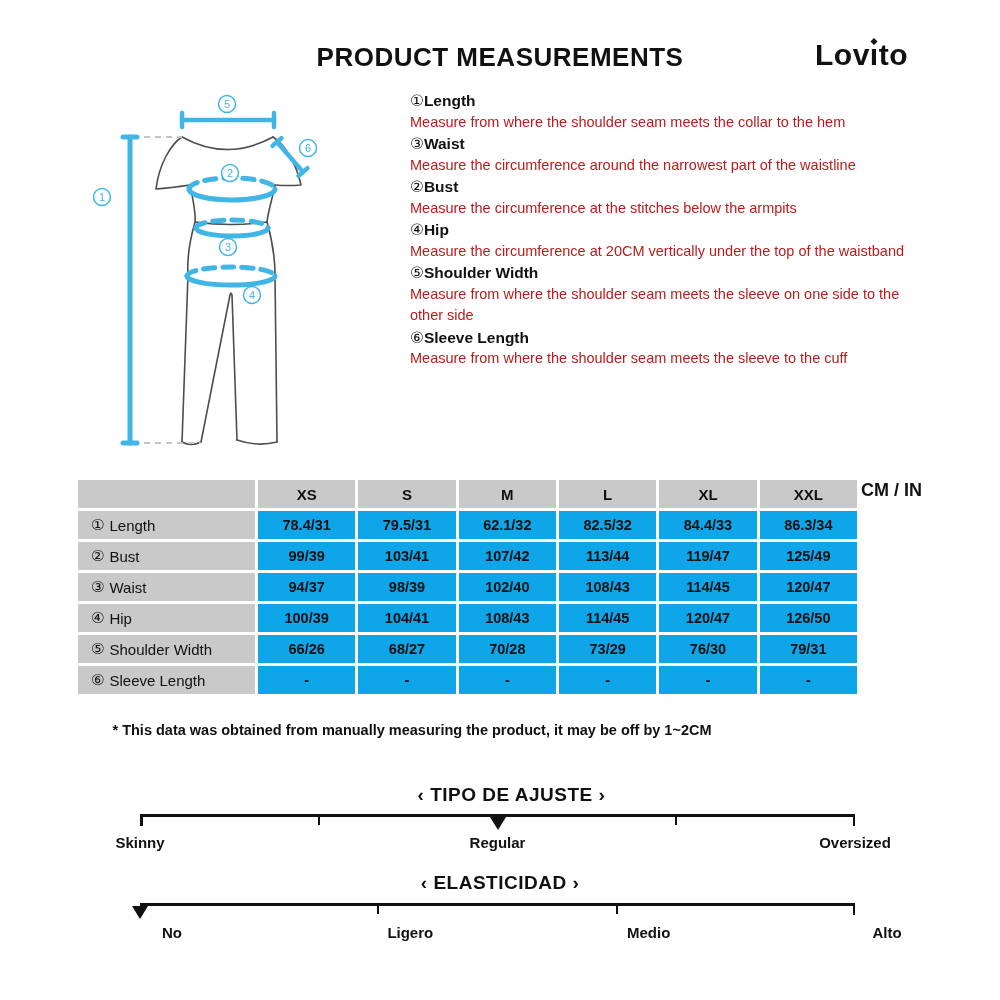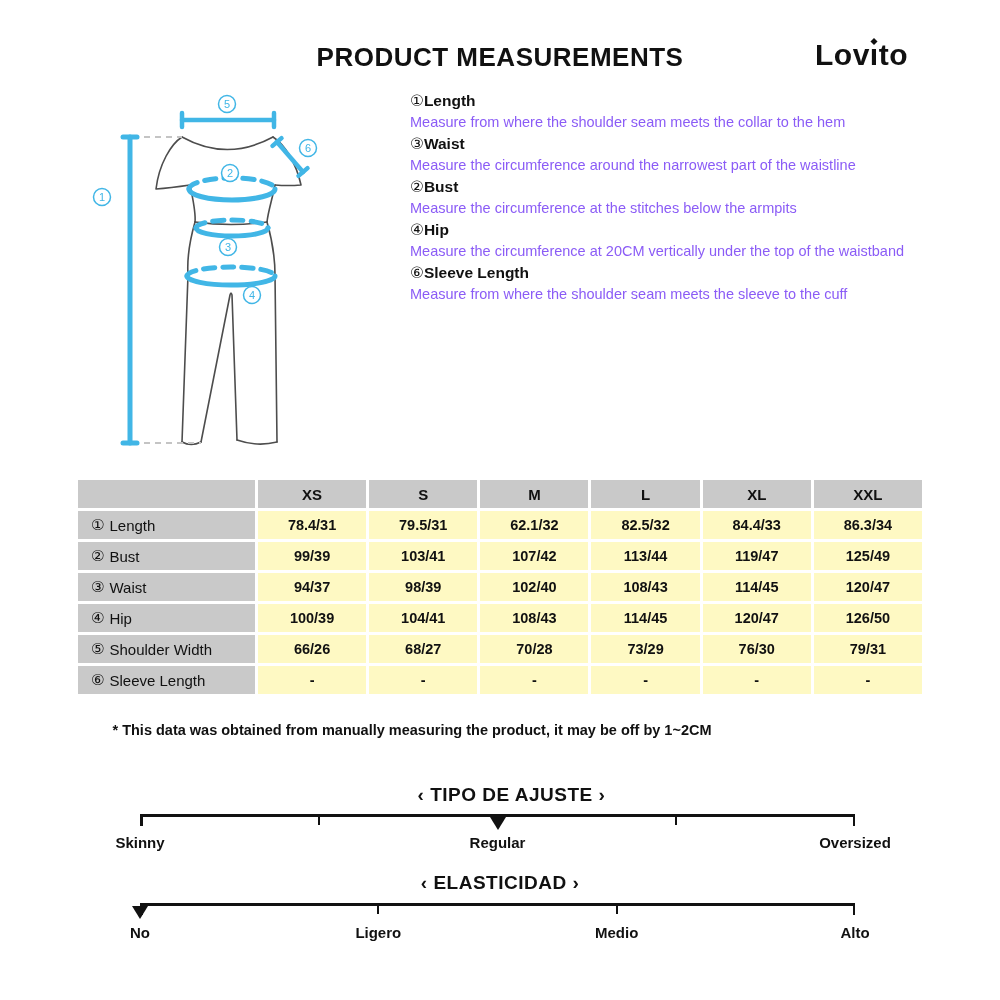--- a/index.html
+++ b/index.html
@@ -15,37 +15,37 @@
   .logo .diamond { position:absolute; top:1px; left:50%; width:5px; height:5px;
                    background:#111; transform:translateX(-50%) rotate(45deg); }
 
   
   .diagram { position:absolute; left:70px; top:88px; width:330px; height:380px; }
 
   
   .howto { position:absolute; left:410px; top:90px; width:518px; }
   .howto h2 { font-size:18px; font-weight:bold; margin-bottom:10px; }
   .howto .item-label { font-size:15.5px; font-weight:bold; line-height:21.5px; }
-  .howto .item-desc { font-size:14.5px; color:#8b5cf6; line-height:21.5px; }
+  .howto .item-desc { font-size:14.5px; color:#b91c1c; line-height:21.5px; }
   .howto .num { font-weight:normal; }
 
   
   .unit { position:absolute; top:446px; right:78px; font-size:18px; font-weight:bold;margin-top:34px; }
 
   
-  .size-table { position:absolute; left:78px; top:480px; width:844px;
+  .size-table { position:absolute; left:78px; top:480px; width:779px;
                 display:grid; grid-template-columns:177px repeat(6,1fr);
                 grid-auto-rows:28px; gap:3px;border-radius:21px; }
   .size-table .cell { display:flex; align-items:center; justify-content:center;
                       font-size:14.5px; }
   .size-table .head { background:#c9c9c9; font-weight:bold; font-size:15px; }
   .size-table .rowlabel { background:#c9c9c9; justify-content:flex-start;
                           padding-left:13px; font-size:15px; }
   .size-table .rowlabel .num { margin-right:5px; }
-  .size-table .val { background:#fef9c3; font-weight:bold; }
+  .size-table .val { background:#0ea5e9; font-weight:bold; }
 
   
   .footnote { position:absolute; top:722px; left:0; width:824px; text-align:center;
               font-size:14.5px; font-weight:bold; }
 
   
   .slider-title { position:absolute; left:0; width:1000px; text-align:center;
                   font-size:19px; font-weight:bold; letter-spacing:.5px; }
   .track { position:absolute; left:140px; width:715px; height:11px;
            border-top:3px solid #111; }
@@ -173,20 +173,24 @@
     </div>
     <div>
       <div class="item-label"><span class="num">②</span><span>Bust</span></div>
       <div class="item-desc">Measure the circumference at the stitches below the armpits</div>
     </div>
     <div>
       <div class="item-label"><span class="num">④</span><span>Hip</span></div>
       <div class="item-desc">Measure the circumference at 20CM vertically under the top of the waistband</div>
     </div>
     <div>
+      <div class="item-label"><span class="num">⑤</span><span>Shoulder Width</span></div>
+      <div class="item-desc">Measure from where the shoulder seam meets the sleeve on one side to the other side</div>
+    </div>
+    <div>
       <div class="item-label"><span class="num">⑥</span><span>Sleeve Length</span></div>
       <div class="item-desc">Measure from where the shoulder seam meets the sleeve to the cuff</div>
     </div>
   </div>
 
   <div class="unit">CM / IN</div>
 
   <div class="size-table">
     <div class="cell head"></div>
     <div class="cell head">XS</div>
@@ -281,20 +285,20 @@
   </div>
 
   <div class="slider-title" style="top:872px;">‹ ELASTICIDAD ›</div>
   <div class="track" style="top:903px;">
     <span class="endcap left"></span>
     <span class="endcap right"></span>
     <span class="tick" style="left:33.33%;"></span>
     <span class="tick" style="left:66.67%;"></span>
     <span class="marker" style="left:0%;"></span>
   </div>
-  <div class="slider-labels" style="top:924px;">
+  <div class="slider-labels" style="top:924px;margin-left:32px;">
     <span class="slabel" style="left:0%;">No</span>
     <span class="slabel" style="left:33.33%;">Ligero</span>
     <span class="slabel" style="left:66.67%;">Medio</span>
     <span class="slabel" style="left:100%;">Alto</span>
   </div>
 
 </div>
 
 </body></html>

